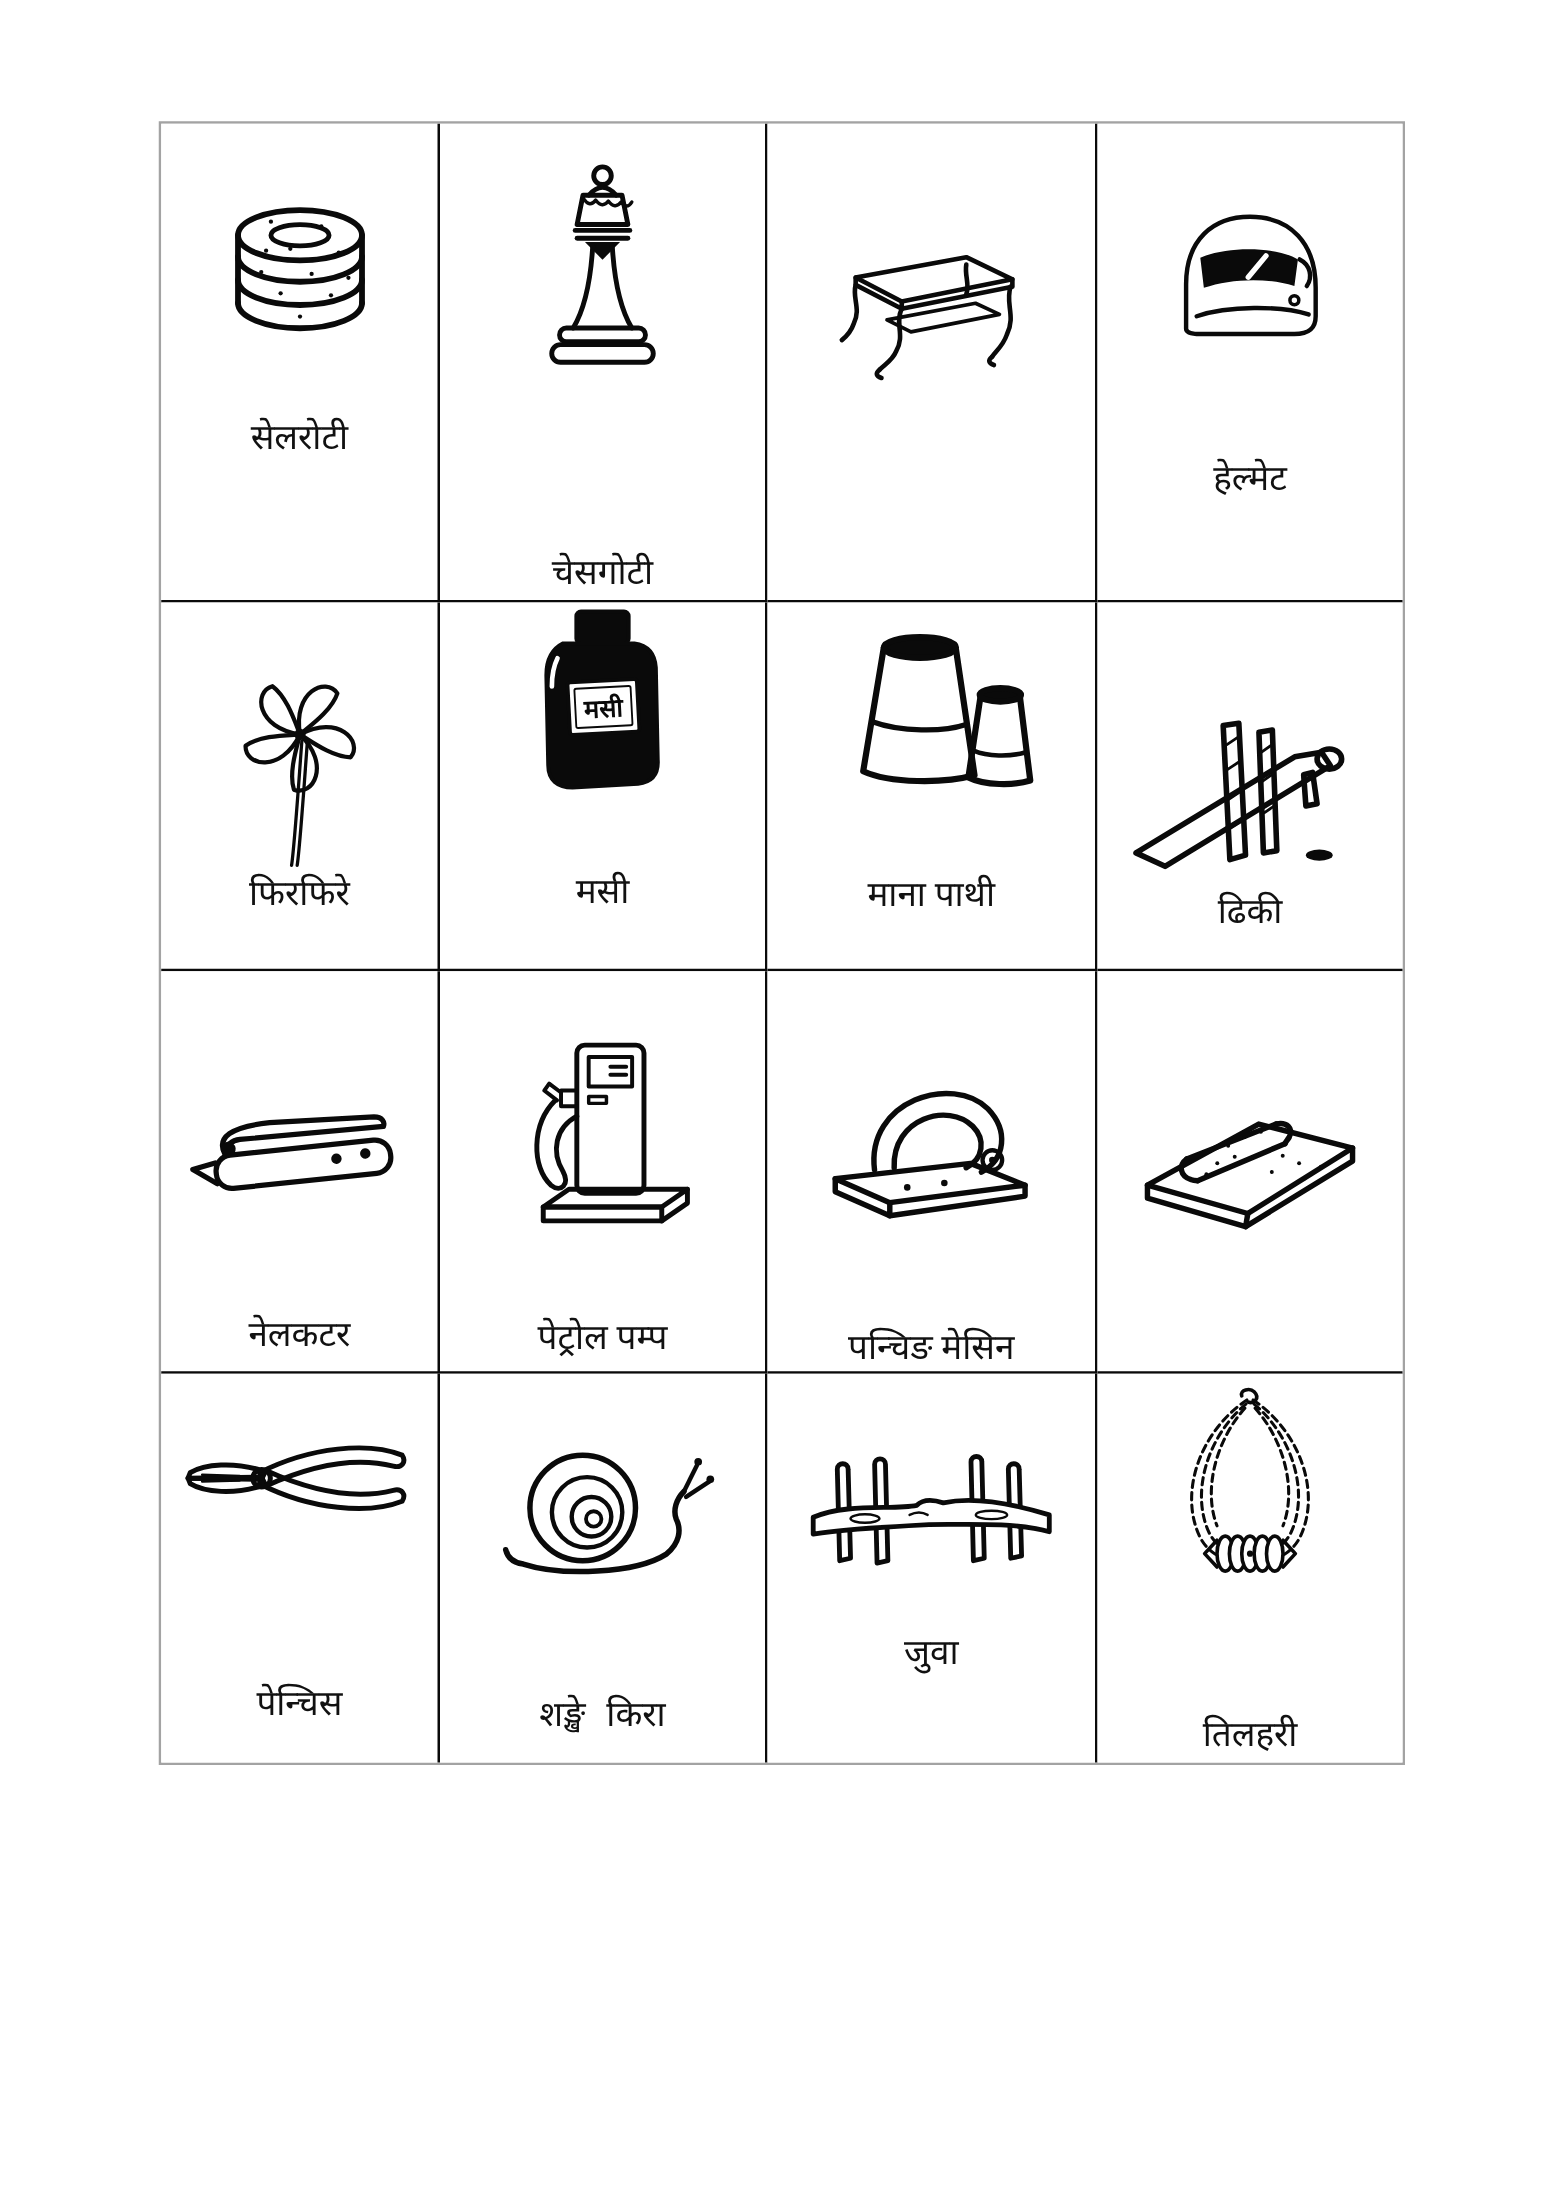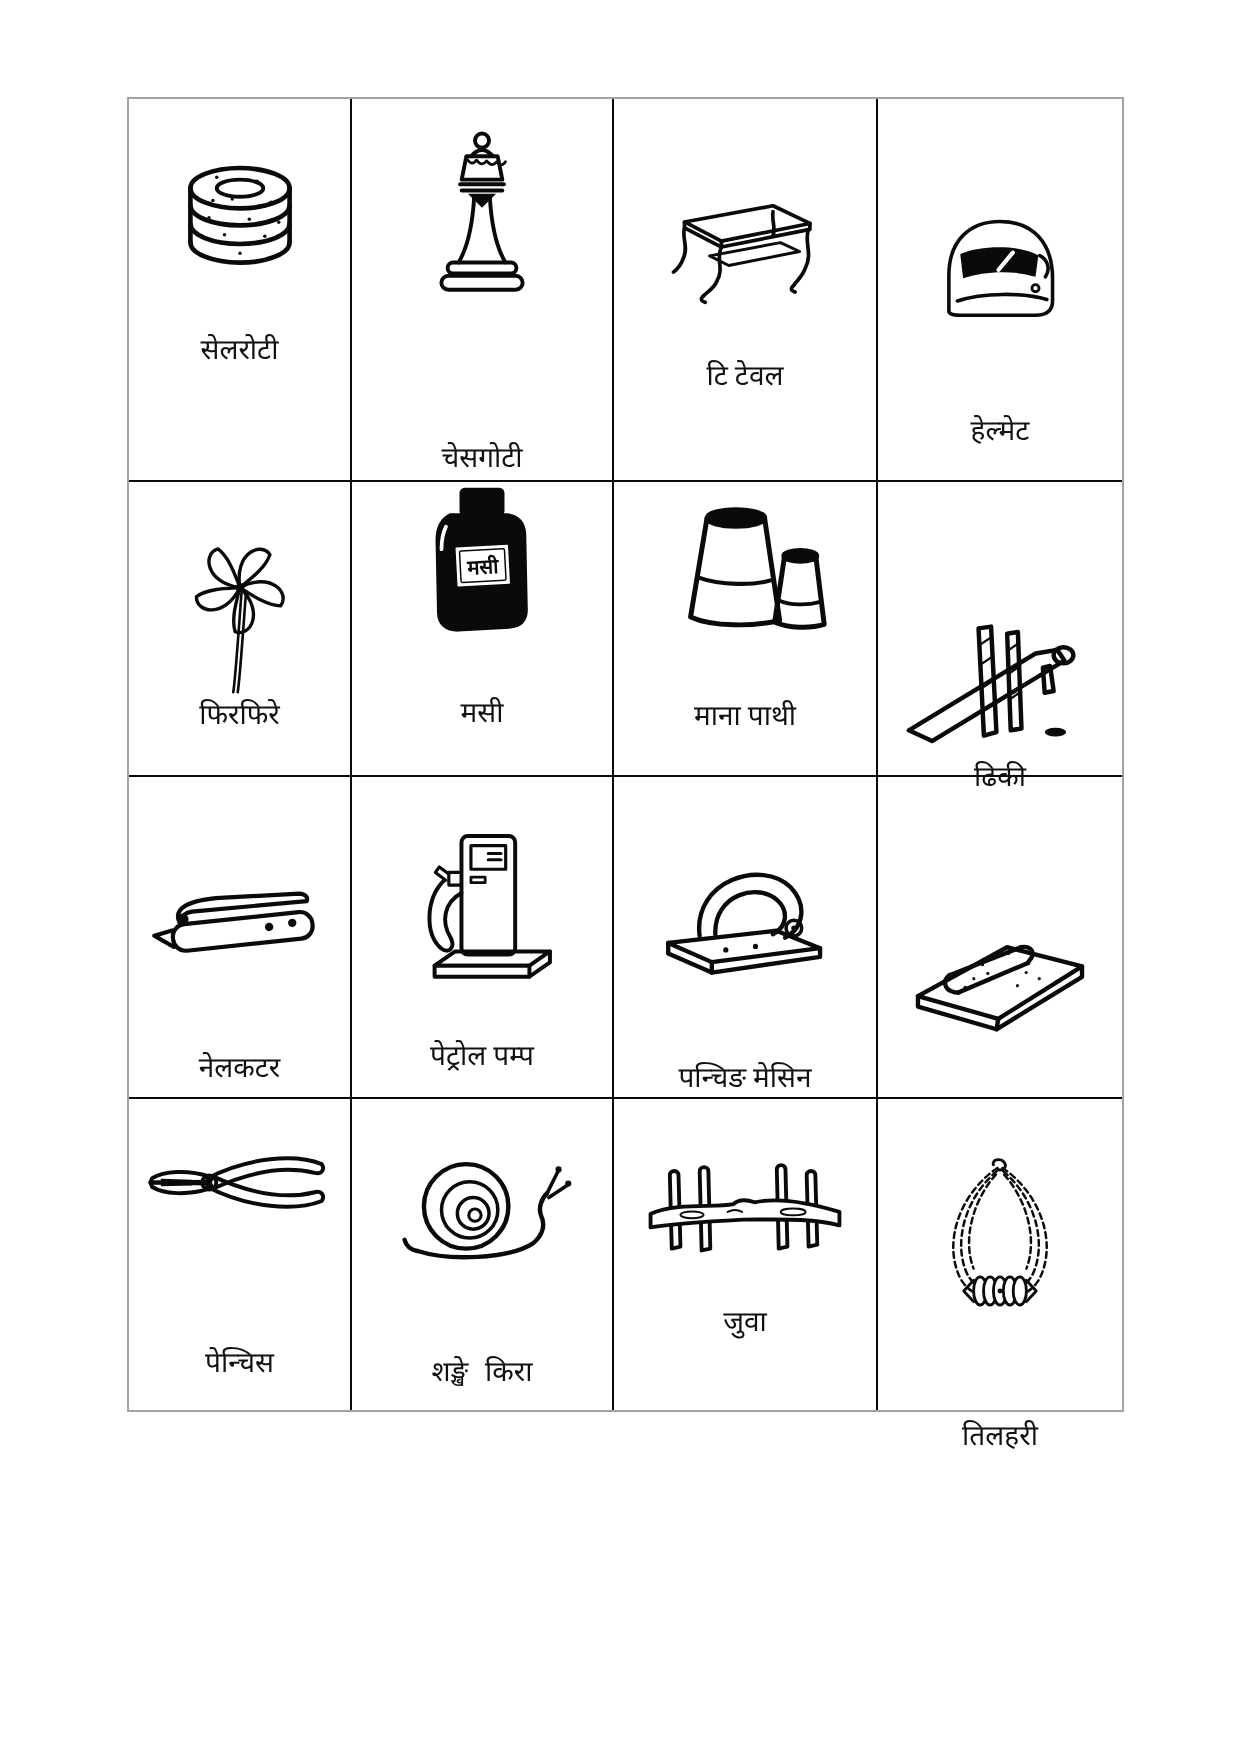--- a/index.html
+++ b/index.html
@@ -3,36 +3,36 @@
 <meta charset="utf-8">
 <style>
   html,body{margin:0;padding:0;}
   body{width:1241px;height:1755px;background:#ffffff;position:relative;
        font-family:"Liberation Serif","DejaVu Serif",serif;}
   .grid{position:absolute;left:127px;top:97px;
         display:grid;grid-template-columns:223px 262px 264px 244px;
         grid-template-rows:383px 295px 322px 311px;
         border:2px solid #a3a3a3;}
   .cell{position:relative;background:#fff;border-right:2px solid #0a0a0a;border-bottom:2px solid #0a0a0a;box-sizing:border-box;}
-  .cell:nth-child(4n){border-right:none;margin-top:48px;}
+  .cell:nth-child(4n){border-right:none;}
   .cell:nth-child(n+13){border-bottom:none;font-family:Liberation Mono, monospace;}
   .art{position:absolute;left:50%;transform:translateX(-50%);}
   .art svg{width:100%;height:100%;display:block;}
   .lbl{position:absolute;left:0;width:100%;text-align:center;font-size:28px;color:#111;white-space:nowrap;}
   
   .p-r1c1 .art{top:40px;width:155px;height:165px}.p-r1c1 .lbl{top:230px}
   .p-r1c2 .art{top:26px;width:125px;height:178px}.p-r1c2 .lbl{top:338px}
   .p-r1c3 .art{top:92px;width:192px;height:118px}.p-r1c3 .lbl{top:256px}
   .p-r1c4 .art{top:58px;width:142px;height:138px}.p-r1c4 .lbl{top:263px}
   .p-r2c1 .art{top:42px;width:150px;height:172px}.p-r2c1 .lbl{top:212px}
   .p-r2c2 .art{top:2px;width:135px;height:155px}.p-r2c2 .lbl{top:210px}
   .p-r2c3 .art{top:68px;width:205px;height:152px}.p-r2c3 .lbl{top:226px}
   .p-r2c4 .art{top:8px;width:165px;height:150px}.p-r2c4 .lbl{top:213px}
   .p-r3c1 .art{top:92px;width:192px;height:112px}.p-r3c1 .lbl{top:270px}
-  .p-r3c2 .art{top:18px;width:158px;height:222px}.p-r3c2 .lbl{top:258px}
+  .p-r3c2 .art{top:18px;width:158px;height:222px}.p-r3c2 .lbl{top:272px}
   .p-r3c3 .art{top:52px;width:192px;height:172px}.p-r3c3 .lbl{top:280px}
   .p-r3c4 .art{top:66px;width:192px;height:150px}.p-r3c4 .lbl{top:270px}
   .p-r4c1 .art{top:28px;width:202px;height:112px}.p-r4c1 .lbl{top:243px}
   .p-r4c2 .art{top:44px;width:182px;height:132px}.p-r4c2 .lbl{top:252px}
   .p-r4c3 .art{top:48px;width:212px;height:126px}.p-r4c3 .lbl{top:202px}
   .p-r4c4 .art{top:8px;width:165px;height:172px}.p-r4c4 .lbl{top:268px}
   .ink-label-text{font-family:"Liberation Serif","DejaVu Serif",serif;font-weight:bold;}
 </style>
 </head>
 <body>
@@ -94,21 +94,20 @@
         <path d="M198,44 L198,52 L78,76"></path>
         <path d="M62,88 L158,70 L184,82 L88,101 Z" stroke-width="4"></path>
         <path d="M78,76 C70,92 82,104 72,122 C68,132 60,136 54,142"></path>
         <path d="M54,142 q-7,6 2,9"></path>
         <path d="M196,52 C190,70 202,84 192,104 C188,116 180,122 176,128"></path>
         <path d="M176,128 q-7,6 2,9"></path>
         <path d="M28,50 C24,64 34,76 26,92 C23,101 18,106 13,110"></path>
         <path d="M148,28 C146,40 152,50 148,60"></path>
       </svg>
     </div>
-    <div class="lbl">टि टेवल</div>
   </div>
 
   <div class="cell p-r1c4">
     <div class="art">
       <svg viewBox="0 0 200 180" fill="none" stroke="#0a0a0a" stroke-width="5" stroke-linecap="round" stroke-linejoin="round">
         <path d="M28,142 L28,92 C28,42 58,16 100,16 C146,16 174,46 174,96 L174,128 C174,142 166,148 150,148 L44,148 C34,148 28,146 28,142 Z"></path>
         <path d="M44,62 C76,48 132,50 154,64 L150,94 C118,84 78,86 48,96 Z" fill="#0a0a0a" stroke="none"></path>
         <path d="M118,60 L98,84" stroke="#ffffff" stroke-width="6"></path>
         <path d="M156,64 C168,70 171,84 164,94"></path>
         <circle cx="150" cy="110" r="5" stroke-width="4"></circle>

